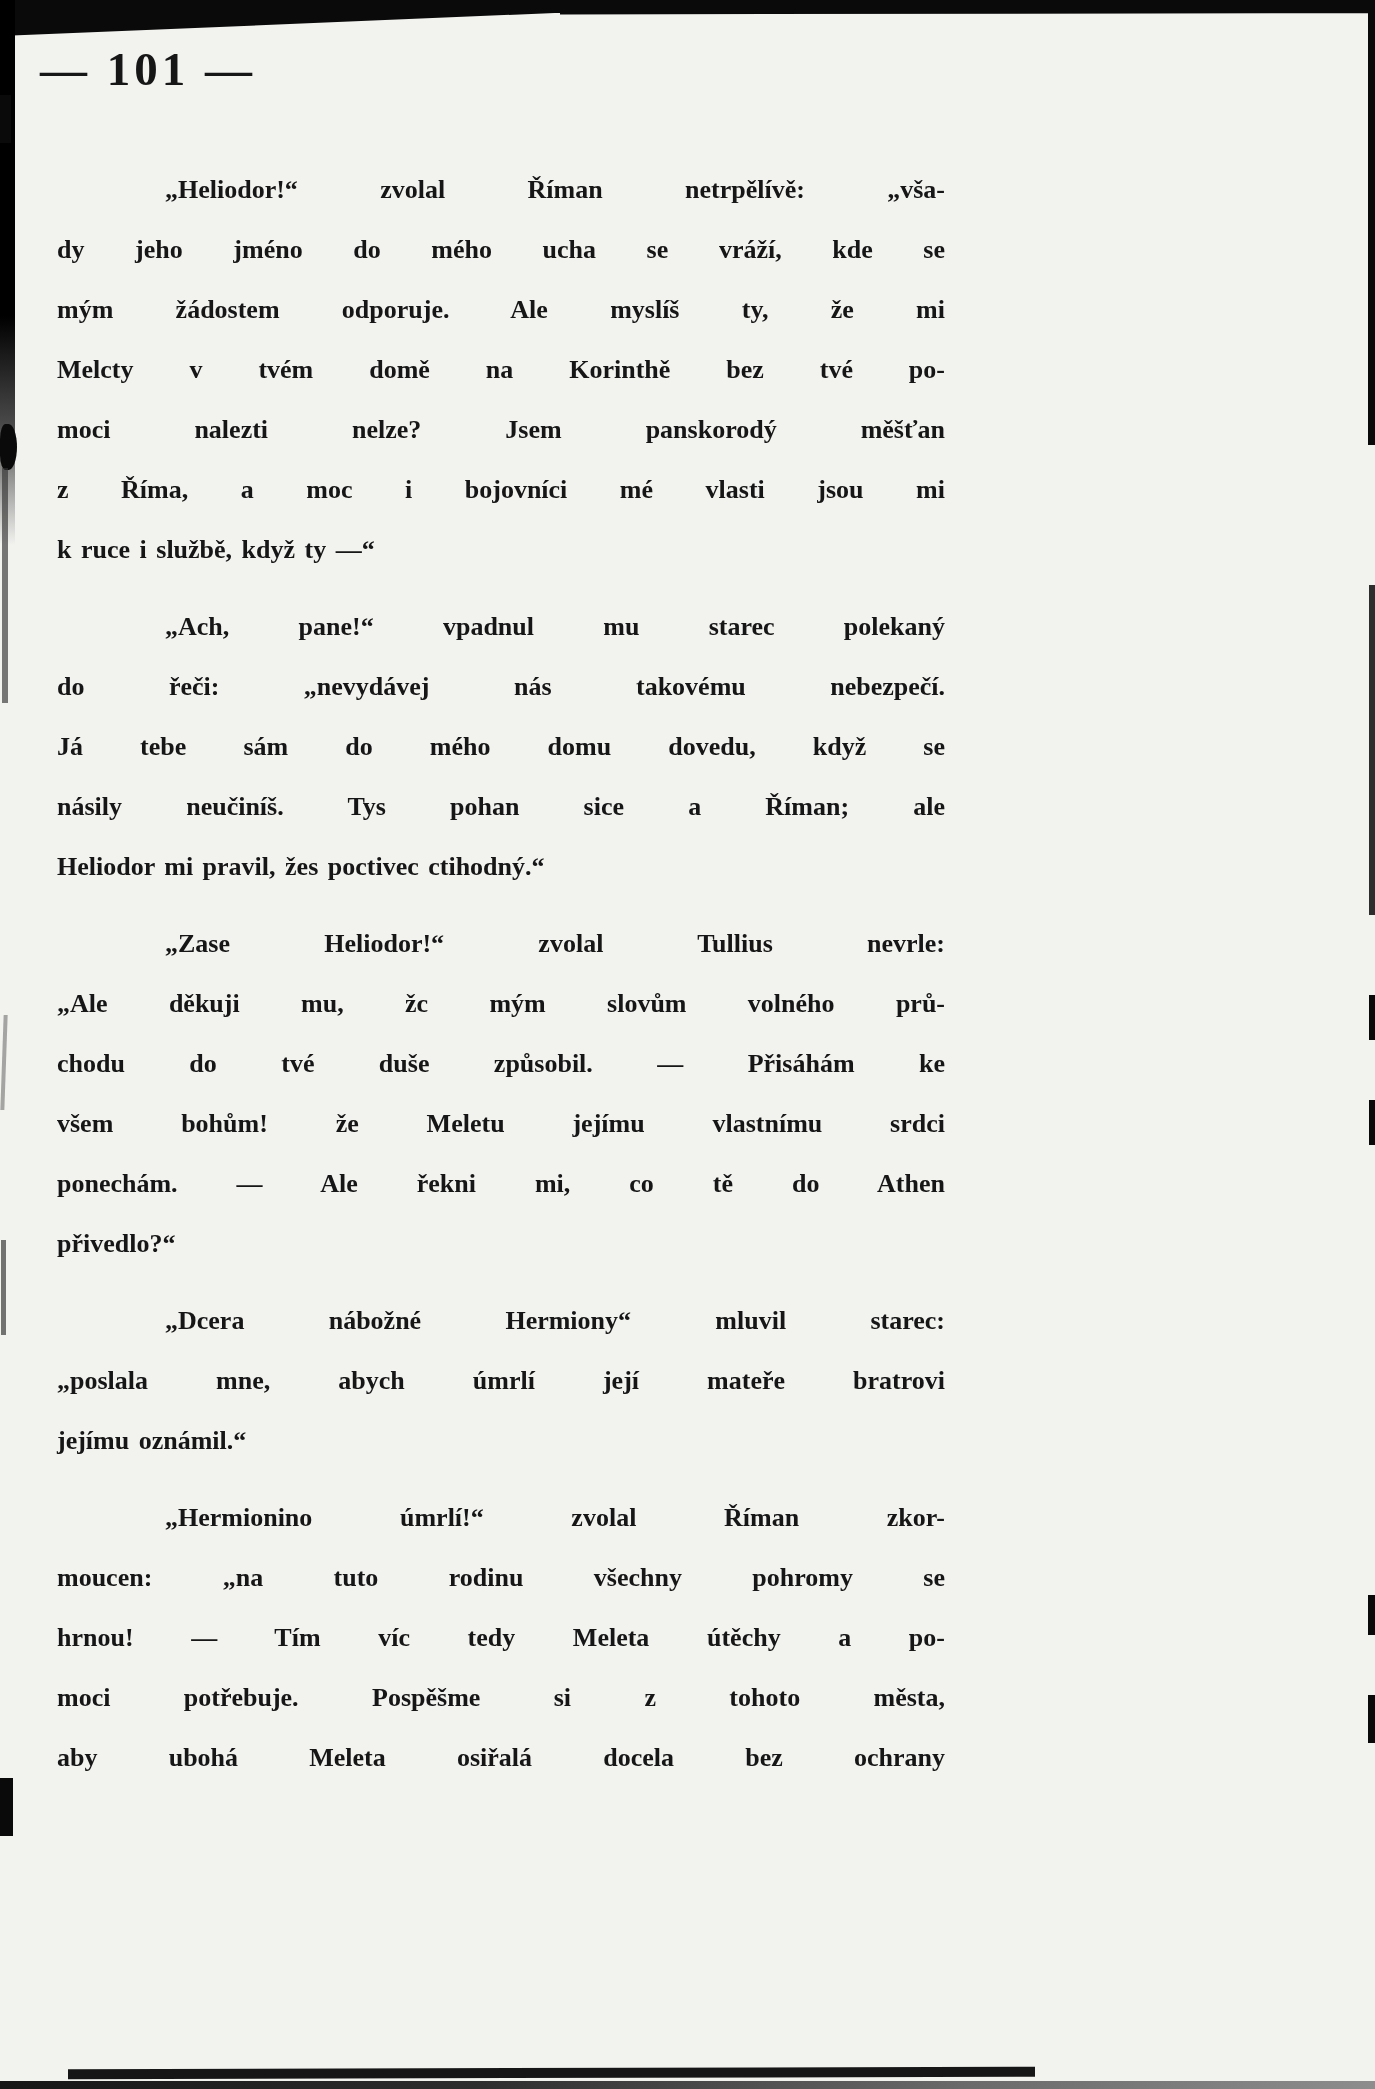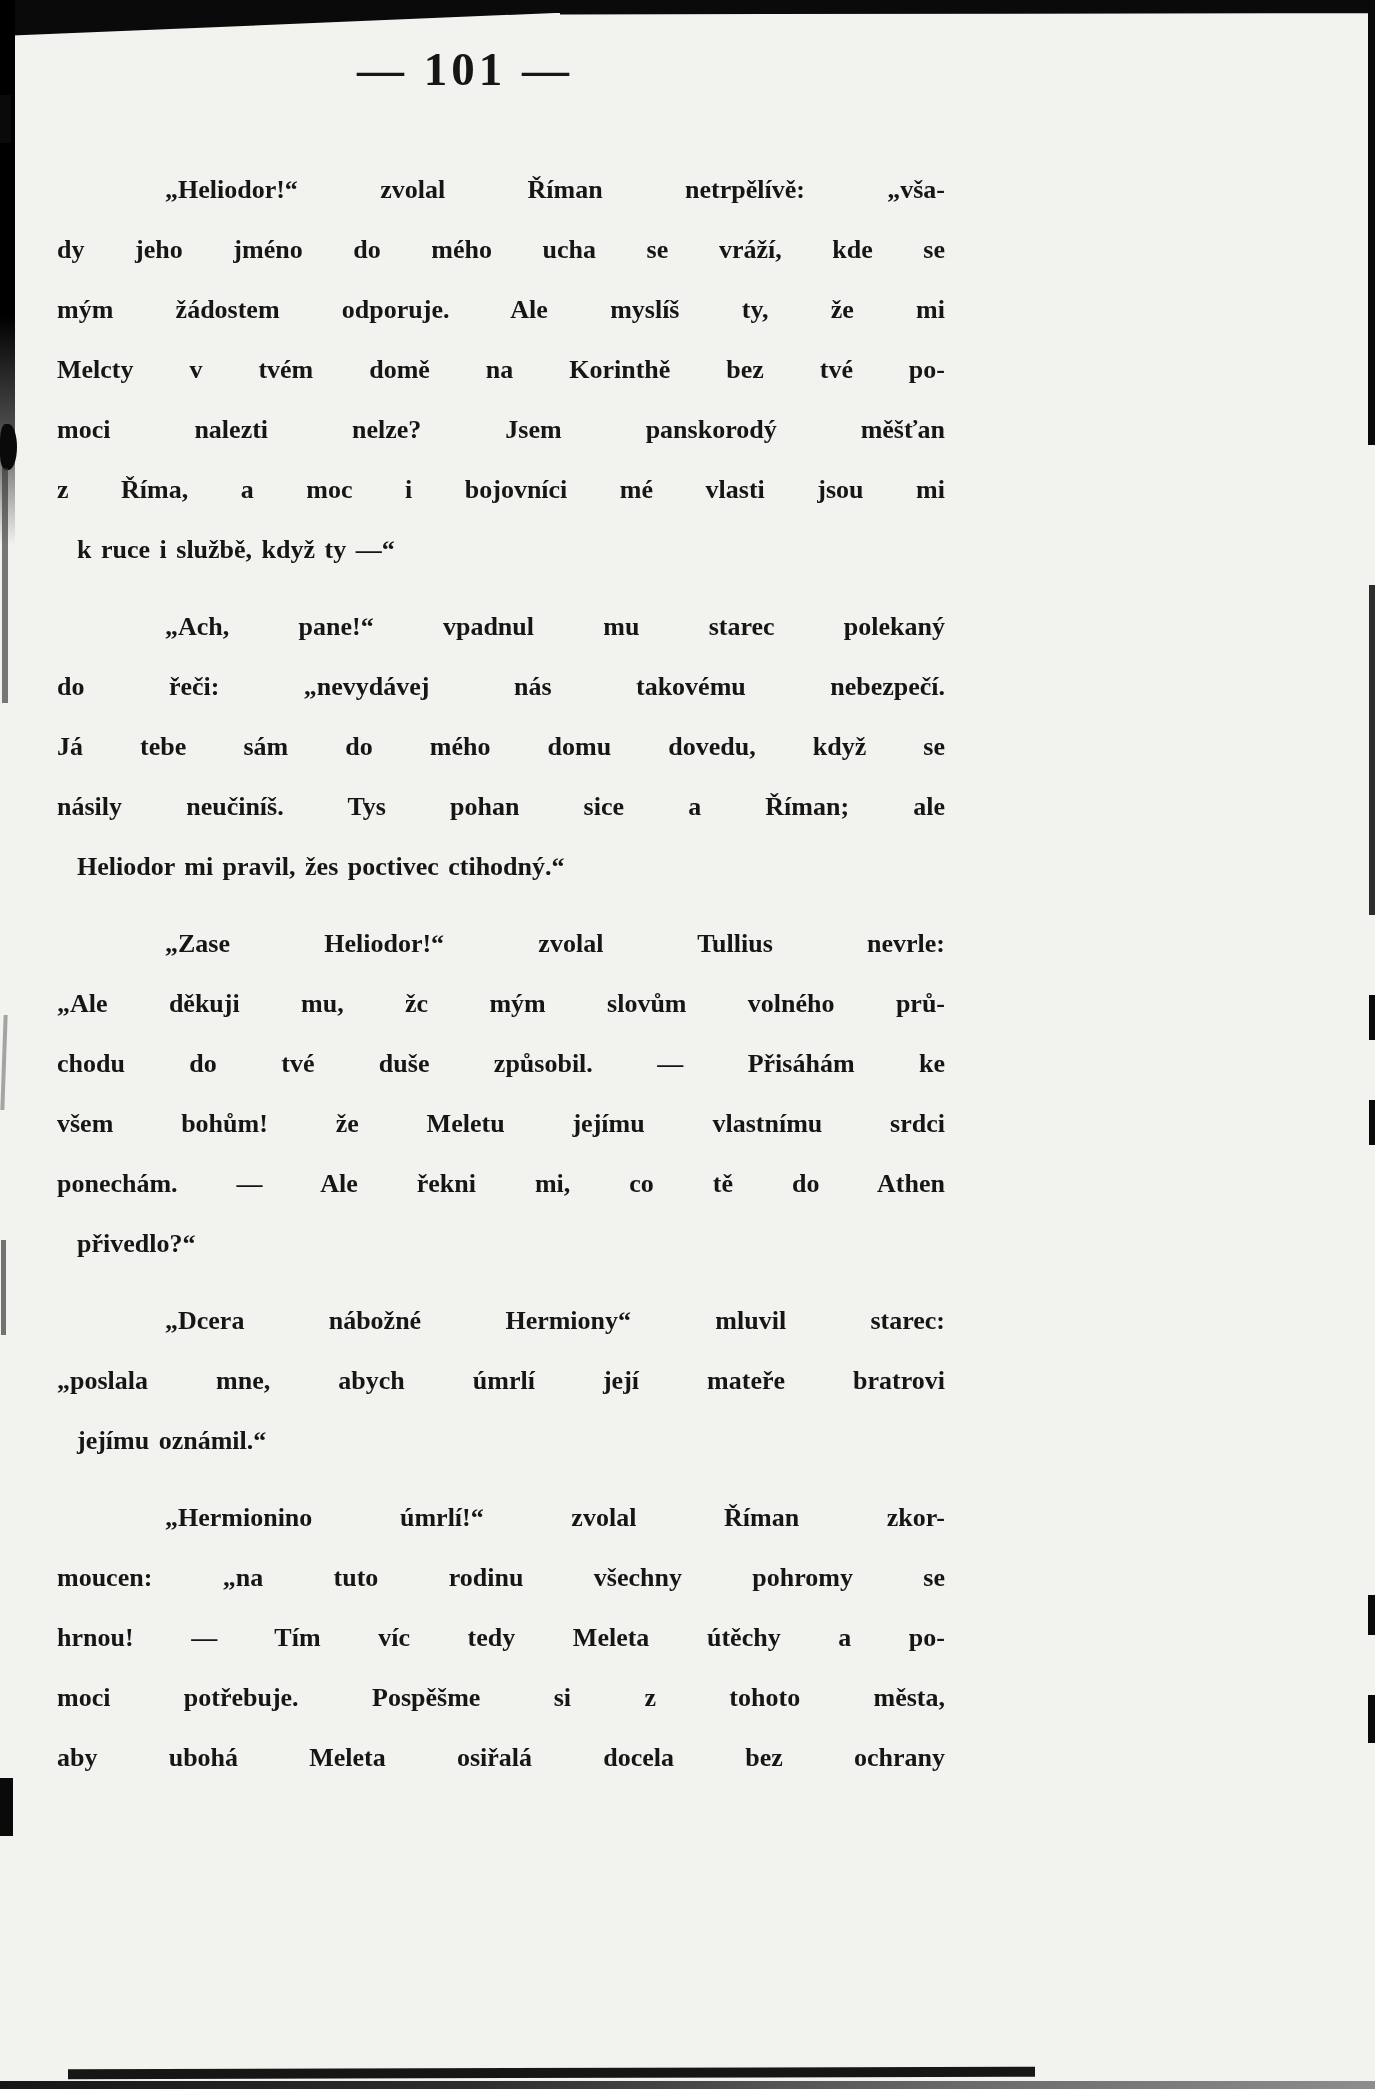--- a/index.html
+++ b/index.html
@@ -39,42 +39,41 @@
   .right-sliver-6{ left: 1368px; top: 1695px; width: 7px; height: 48px; }
   .bottom-rule   { left: 68px; top: 2068px; width: 967px; height: 10px; background: #161616; transform: rotate(-0.15deg); }
   .bottom-edge   { left: 0; top: 2081px; width: 1375px; height: 8px;
                    background: linear-gradient(90deg, #161616, #2e2e2e 35%, #6a6a6a 70%, #8d8d8d); }
   
   .pagenum {
     position: absolute;
     left: 40px;
     top: 42px;
     width: 850px;
-    text-align: center;
     font-size: 47px;
     font-weight: 700;
     letter-spacing: 4px;
   }
   .text-block {
     position: absolute;
     left: 57px;
     top: 160px;
     width: 888px;
     font-size: 26px;
     font-weight: 700;
     line-height: 60px;
     word-spacing: 3px;
   }
   .paragraph + .paragraph { margin-top: 17px; }
   .line {
     text-align: justify;
     text-align-last: justify;
     white-space: nowrap; 
   }
-  .line.last { text-align-last: left; margin-left: 20px; }
+  .line.last { text-align-last: left; }
   .line.first { text-indent: 108px; }
 </style>
 </head>
 <body>
 
 <div class="scan">
 
   <div class="artifact top-bar"></div>
   <div class="artifact top-wedge-l"></div>
   <div class="artifact top-wedge-r"></div>

